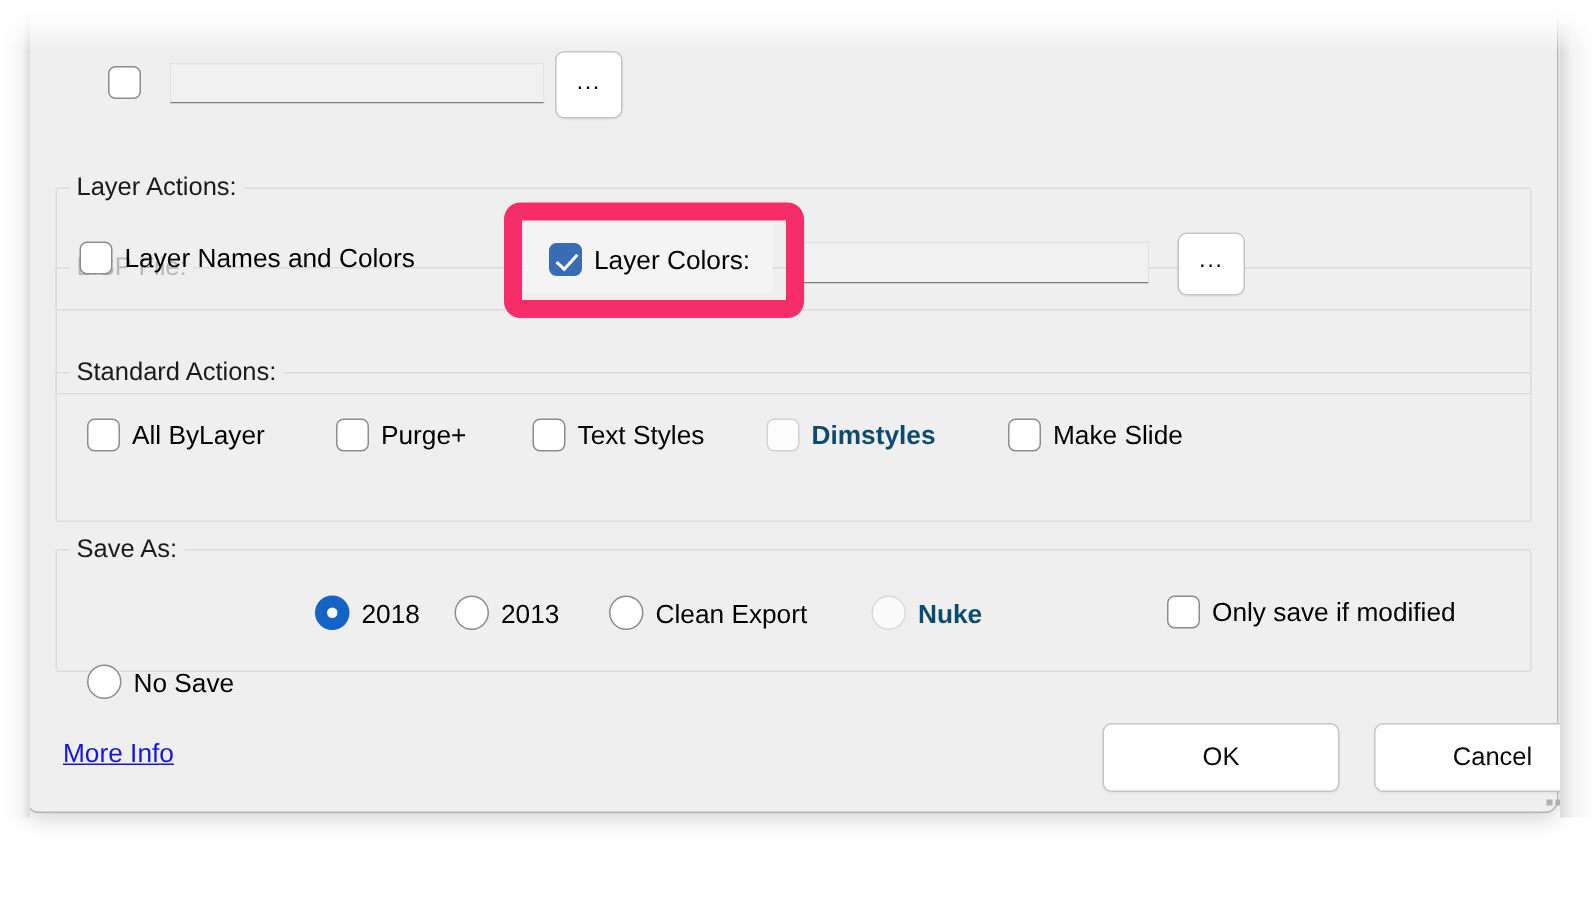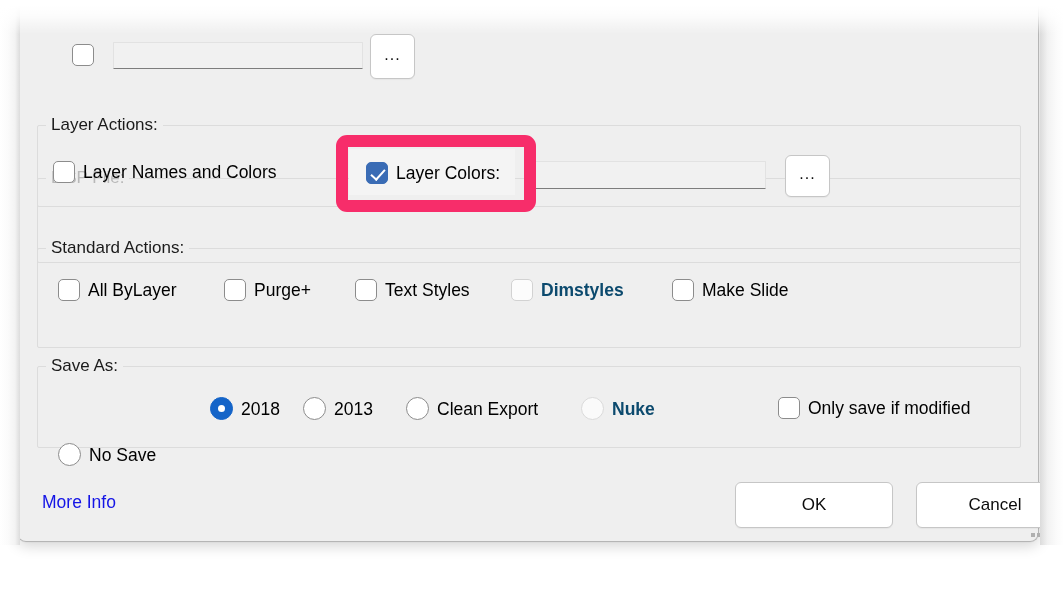--- a/index.html
+++ b/index.html
@@ -166,20 +166,21 @@
     color: #0b0b0b;
     box-shadow: 0 1px 1px rgba(0,0,0,0.045);
   }
   .btn.dots { letter-spacing: 1px; font-size: 16px; padding-bottom: 4px; }
 
   
   .link {
     position: absolute;
     font-size: 17.5px;
     color: #1414e6;
+    text-decoration: underline;
     cursor: pointer;
   }
 
   
   .grip { position: absolute; width: 22px; height: 16px; }
   .grip i {
     position: absolute;
     width: 4px; height: 4px;
     background: #b0b0b0;
   }

